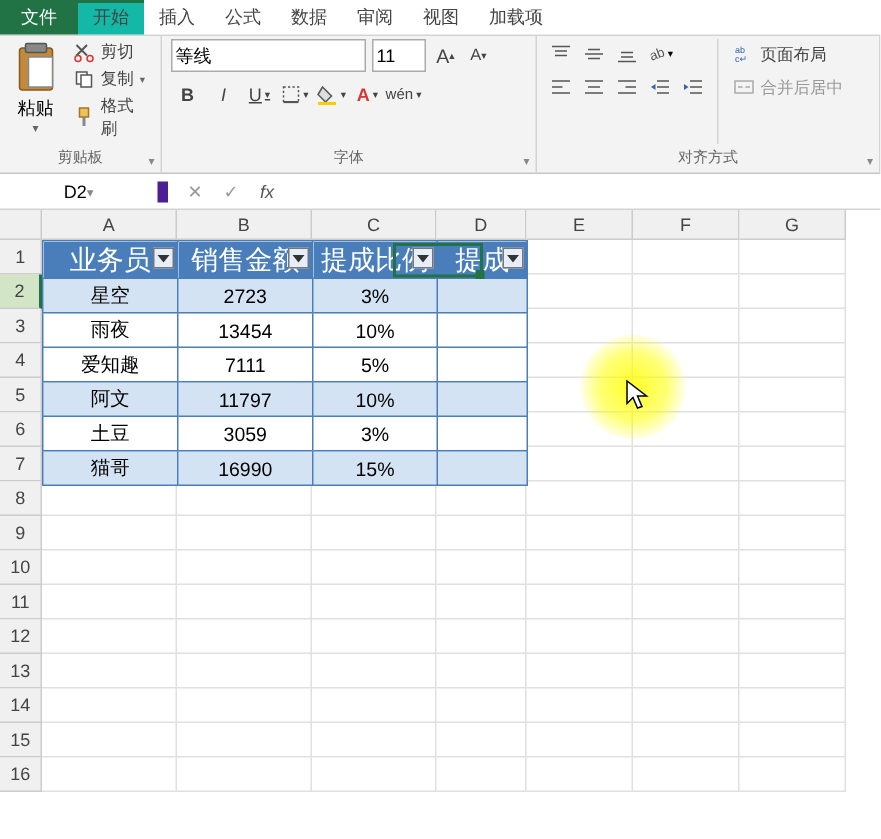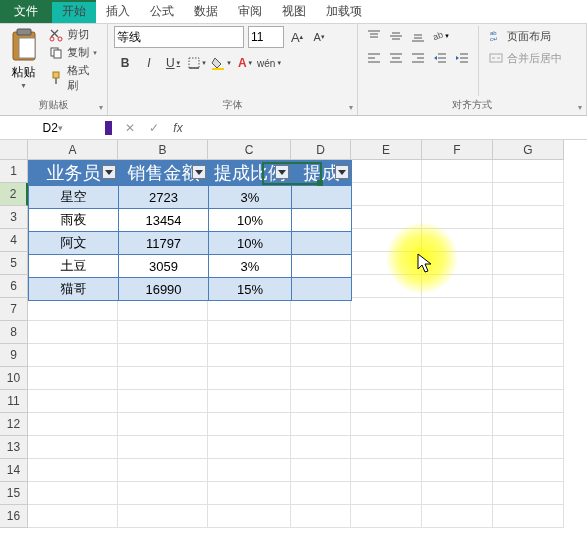--- a/index.html
+++ b/index.html
@@ -464,20 +464,26 @@
           <td>2723</td>
           <td>3%</td>
           <td></td>
         </tr>
         <tr class="even">
           <td>雨夜</td>
           <td>13454</td>
           <td>10%</td>
           <td></td>
         </tr>
+        <tr class="even">
+          <td>爱知趣</td>
+          <td>7111</td>
+          <td>5%</td>
+          <td></td>
+        </tr>
         <tr class="odd">
           <td>阿文</td>
           <td>11797</td>
           <td>10%</td>
           <td></td>
         </tr>
         <tr class="even">
           <td>土豆</td>
           <td>3059</td>
           <td>3%</td>

